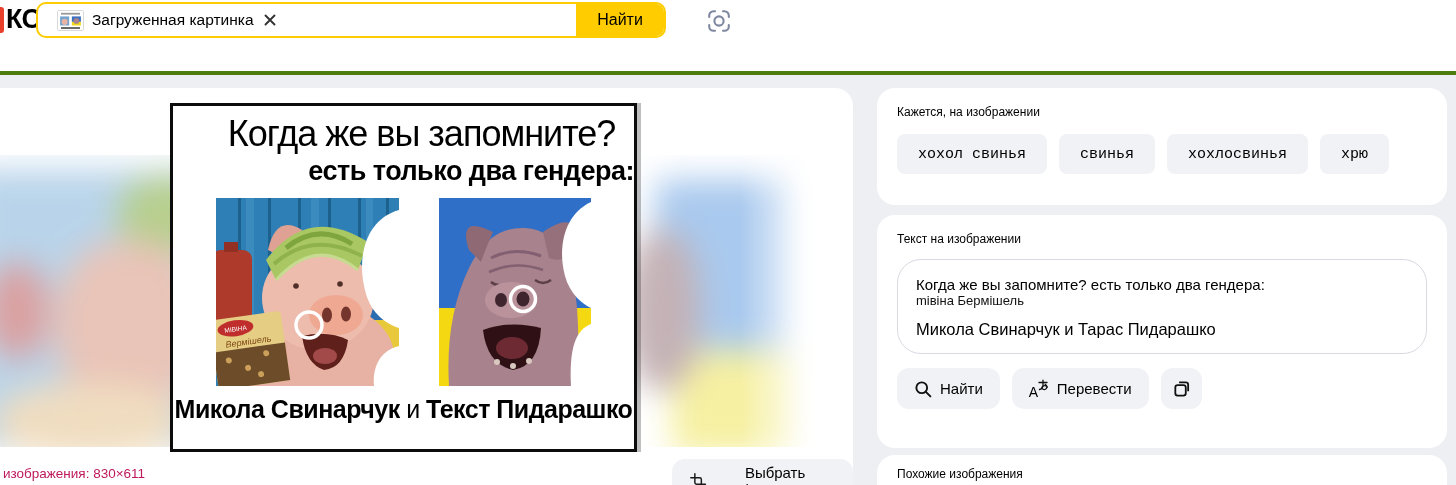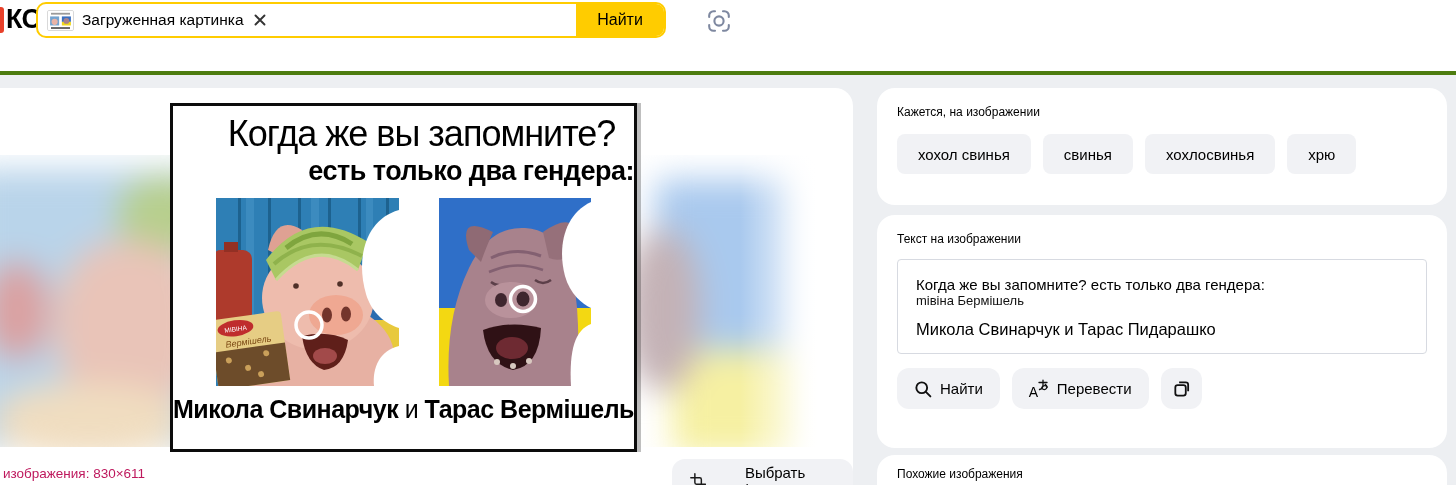--- a/index.html
+++ b/index.html
@@ -10,21 +10,21 @@
   
   .header { position:absolute; top:0; left:0; width:1456px; height:75px;
             background:#fff; border-bottom:4px solid #4d7c0f; z-index:10; }
   .logo-frag { position:absolute; left:0; top:4px; display:flex; align-items:center; cursor:pointer; }
   .logo-red { width:4px; height:26px; background:#e8402a; border-radius:0 3px 3px 0; margin-right:2px; }
   .logo-txt { font-size:27px; font-weight:700; letter-spacing:-0.5px; }
 
   .searchbar { position:absolute; left:36px; top:2px; width:630px; height:36px;
                background:#fff; border:2.5px solid #fc0; border-radius:10px;
                display:flex; align-items:center; overflow:hidden; }
-  .chip { display:flex; align-items:center; gap:8px; margin-left:9px; cursor:pointer; }
+  .chip { display:flex; align-items:center; gap:8px; margin-left:19px; cursor:pointer; }
   .chip-thumb { width:27px; height:21px; border:1px solid #d9d9d9; border-radius:2px; display:block; }
   .chip-label { font-size:15.5px; }
   .chip-close { display:flex; align-items:center; cursor:pointer; padding:2px; }
   .search-input { flex:1; border:none; outline:none; font-size:15px; height:100%; min-width:20px; }
   .find-btn { height:100%; width:88px; background:#fc0; border:none; font-size:16px;
               font-family:inherit; cursor:pointer; }
   .lens-btn { position:absolute; left:706px; top:8px; width:26px; height:26px; cursor:pointer; }
 
   .tabs { position:absolute; left:40px; top:44px; height:31px; display:flex; gap:22px; align-items:center; }
   .tab { font-size:15px; color:#a5a5a5; cursor:pointer; position:relative; height:100%;
@@ -60,22 +60,22 @@
                   border-radius:13px; font-size:15px; font-family:inherit; cursor:pointer; z-index:3; }
 
   
   .card { position:absolute; left:877px; width:570px; background:#fff; border-radius:18px; }
   .card-tags    { top:88px;  height:117px; }
   .card-text    { top:215px; height:233px; }
   .card-similar { top:455px; height:70px; }
   .card-title { font-size:12px; font-weight:400; margin:17px 20px 0; }
   .chips-row { display:flex; gap:12px; margin:15px 20px 0; }
   .tag-chip { height:40px; padding:0 21px; display:flex; align-items:center; background:#f1f2f5;
-              border:none; border-radius:8px; font-size:15px; font-family:Liberation Sans, sans-serif; cursor:pointer; }
-  .textbox { margin:13px 20px 0; border:1px solid #d7dae1; border-radius:4px;
+              border:none; border-radius:8px; font-size:15px; font-family:Liberation Mono, monospace; cursor:pointer; }
+  .textbox { margin:13px 20px 0; border:1px solid #d7dae1; border-radius:24px;
              padding:12px 18px 14px; cursor:text; }
   .tb-line1 { font-size:15px; margin-top:4px; }
   .tb-line2 { font-size:13px; color:#111; }
   .tb-line3 { font-size:16.5px; margin-top:12px; }
   .actions { display:flex; gap:12px; margin:14px 20px 0; }
   .act-btn { height:41px; padding:0 17px; display:flex; align-items:center; gap:8px;
              background:#f1f2f5; border:none; border-radius:12px; font-size:15px;
              font-family:inherit; cursor:pointer; }
   .act-btn.square { width:41px; padding:0; justify-content:center; }
   .tr-ic { position:relative; width:20px; height:20px; }
@@ -221,21 +221,21 @@
             <circle cx="90" cy="163" r="3" fill="#d8c8c0"></circle>
           <circle cx="84" cy="101" r="12.5" fill="none" stroke="#ffffff" stroke-width="3.5"></circle>
           <path d="M152,4 C126,16 118,48 126,78 C131,96 143,106 152,110 Z" fill="#ffffff"></path>
           <path d="M152,126 C136,132 130,152 132,188 L152,188 Z" fill="#ffffff"></path>
         </svg>
       </div>
 
       <div class="meme-cap">
         <span>Микола Свинарчук</span>
         <span class="and">и</span>
-        <span>Тарас Вермішель</span>
+        <span>Текст Пидарашко</span>
       </div>
     </div>
 
     <div class="size-note">изображения: 830×611</div>
 
     <button class="fragment-btn">
       <svg width="18" height="18" viewBox="0 0 20 20" class="ic">
         <g fill="none" stroke="#1a1a1a" stroke-width="1.8" stroke-linecap="round">
           <path d="M6,1 L6,12 A2,2 0 0 0 8,14 L19,14"></path>
           <path d="M1,6 L12,6 A2,2 0 0 1 14,8 L14,19"></path>

